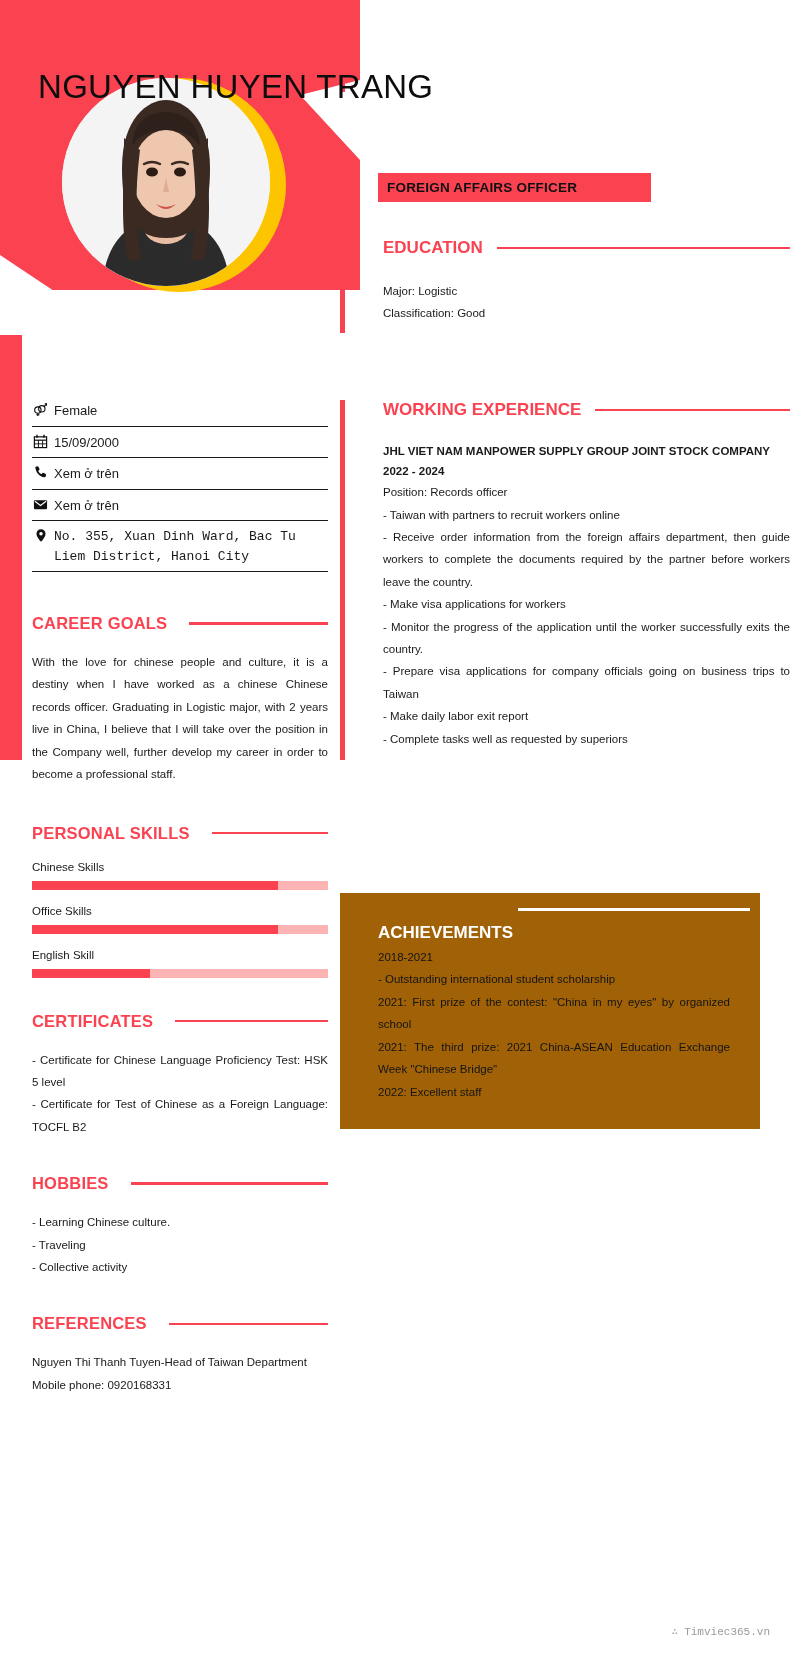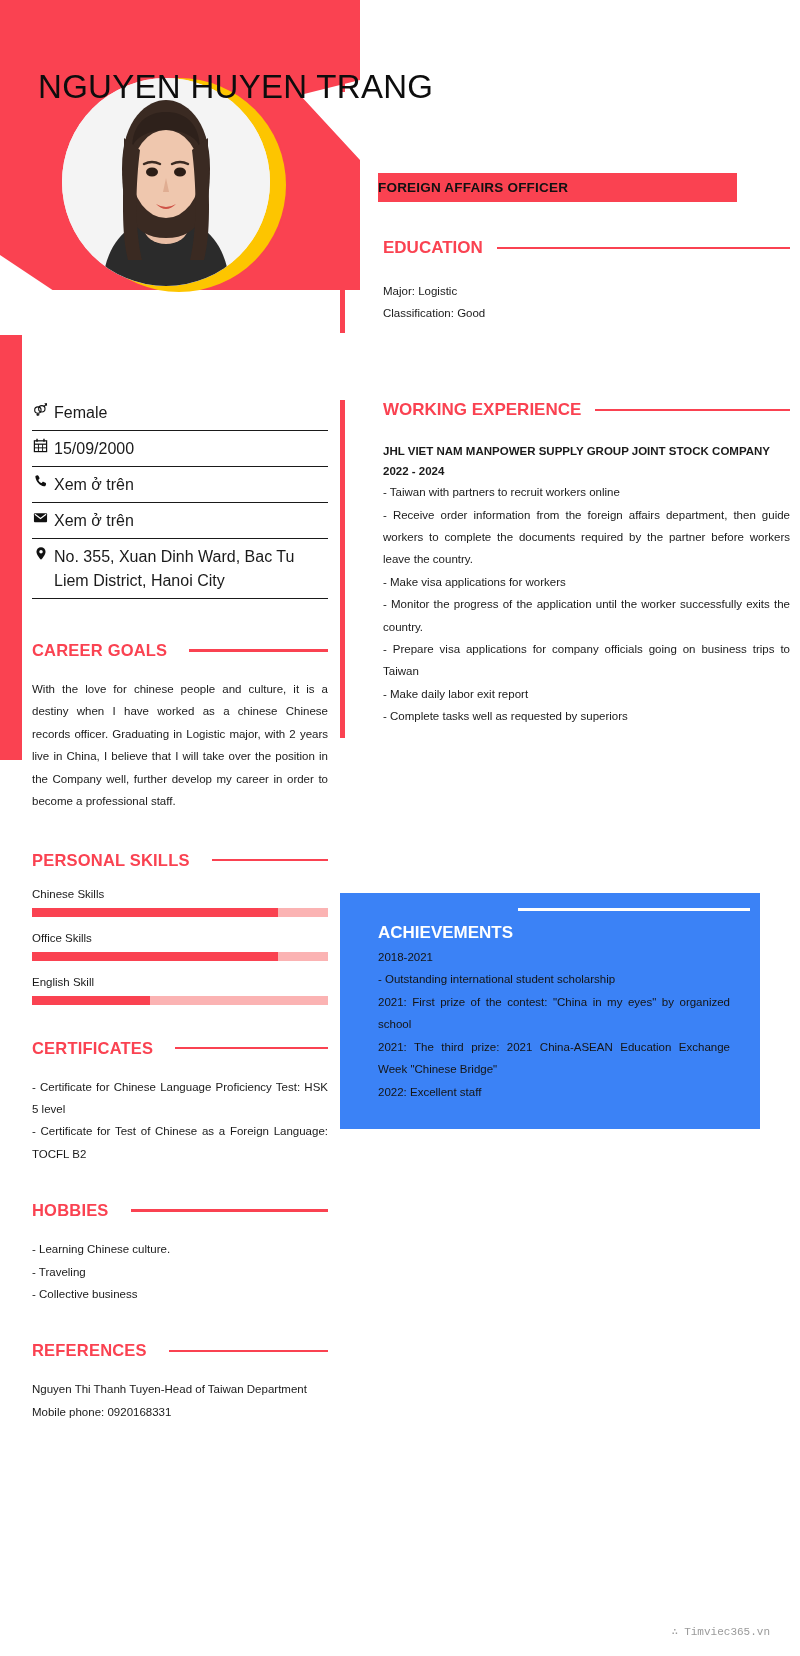--- a/index.html
+++ b/index.html
@@ -75,21 +75,21 @@
     position: absolute;
     left: 32px; top: 395px;
     width: 296px;
   }
   .contact-row {
     display: flex;
     align-items: flex-start;
     gap: 5px;
     border-bottom: 1.5px solid #1a1a1a;
     padding: 6px 0 5px 0;
-    font-size: 16px;
+    font-size: 13px;
     color: #1a1a1a;
     line-height: 1.5;
   }
   .contact-row:first-child { border-top: none; }
   .contact-icon {
     flex: 0 0 auto;
     width: 17px;
     display: flex;
     justify-content: center;
     align-items: flex-start;
@@ -158,24 +158,25 @@
   }
   .name-bar-left {
     position: absolute;
     left: 340px; top: 66px;
     width: 5px; height: 26px;
     background: #fa4251;
   }
   .job-title-band {
     position: absolute;
     left: 378px; top: 173px;
-    width: 359px; height: 29px;
+    width: 273px; height: 29px;
     background: #fa4251;
     display: flex;
     align-items: center;
+    padding-left: 9px;
   }
   .job-title-band span {
     font-size: 13.5px;
     font-weight: bold;
     color: #111111;
     letter-spacing: .2px;
   }
 
   .r-sec {
     position: absolute;
@@ -213,21 +214,21 @@
     color: #1a1a1a;
     text-align: justify;
   }
   .cn { font-family: "DejaVu Sans", sans-serif; font-weight: bold; }
 
   
   .ach-block {
     position: absolute;
     left: 340px; top: 893px;
     width: 420px;
-    background: #3b82f6;
+    background: #a16207;
     padding: 30px 30px 26px 38px;
   }
   .ach-rule {
     position: absolute;
     left: 178px; top: 15px;
     width: 232px; height: 3px;
     background: #ffffff;
   }
   .ach-title {
     color: #ffffff;
@@ -301,20 +302,21 @@
     <div class="r-line">Classification: Good</div>
   </div>
 
   <div class="r-sec" style="top:400px;padding-bottom:10px;">
     <div class="r-sec-head">
       <div class="t">WORKING EXPERIENCE</div>
       <div class="rule"></div>
     </div>
     <div class="r-line bold" style="line-height:1.65;">JHL VIET NAM MANPOWER SUPPLY GROUP JOINT STOCK COMPANY</div>
     <div class="r-line bold" style="line-height:1.75;">2022 - 2024</div>
+    <div class="r-line">Position: Records officer</div>
     <div class="r-just">- Taiwan with partners to recruit workers online</div>
     <div class="r-just">- Receive order information from the foreign affairs department, then guide workers to complete the documents required by the partner before workers leave the country.</div>
     <div class="r-just">- Make visa applications for workers</div>
     <div class="r-just">- Monitor the progress of the application until the worker successfully exits the country.</div>
     <div class="r-just">- Prepare visa applications for company officials going on business trips to Taiwan</div>
     <div class="r-just">- Make daily labor exit report</div>
     <div class="r-just">- Complete tasks well as requested by superiors</div>
   </div>
 
   <div class="ach-block">
@@ -367,21 +369,21 @@
       </div>
       <div class="contact-row">
         <span class="contact-icon">
           <svg width="15" height="15" viewBox="0 0 16 16">
               <rect x="1" y="3.5" width="14" height="9.5" rx="1" fill="#111"></rect>
               <path d="M2 4.6 L8 9.1 L14 4.6" fill="none" stroke="#fff" stroke-width="1.2"></path>
             </svg>
         </span>
         <span class="contact-text">Xem ở trên</span>
       </div>
-      <div class="contact-row" style="border-bottom:1.5px solid #1a1a1a;">
+      <div class="contact-row" style="border-bottom:1.5px solid #1a1a1a;font-family:Liberation Mono, monospace;">
         <span class="contact-icon">
           <svg width="14" height="15" viewBox="0 0 16 16">
               <path d="M8 .8c-2.9 0-5.2 2.3-5.2 5.2 0 3.9 5.2 9.2 5.2 9.2s5.2-5.3 5.2-9.2C13.2 3.1 10.9.8 8 .8z" fill="#111"></path>
               <circle cx="8" cy="5.9" r="2" fill="#fff"></circle>
             </svg>
         </span>
         <span class="contact-text">No. 355, Xuan Dinh Ward, Bac Tu Liem District, Hanoi City</span>
       </div>
     </div>
 
@@ -421,21 +423,21 @@
     </div>
     <div class="body-text">- Certificate for Chinese Language Proficiency Test: HSK 5 level</div>
     <div class="body-text">- Certificate for Test of Chinese as a Foreign Language: TOCFL B2</div>
 
     <div class="sec-head" style="margin-top:36px;">
       <div class="sec-title">HOBBIES</div>
       <div class="sec-rule"></div>
     </div>
     <div class="body-line">- Learning Chinese culture.</div>
     <div class="body-line">- Traveling</div>
-    <div class="body-line">- Collective business</div>
+    <div class="body-line">- Collective activity</div>
 
     <div class="sec-head" style="margin-top:36px;">
       <div class="sec-title">REFERENCES</div>
       <div class="sec-rule"></div>
     </div>
     <div class="body-text">Nguyen Thi Thanh Tuyen-Head of Taiwan Department</div>
     <div class="body-line">Mobile phone: 0920168331</div>
   </div>
 
   <div class="footer">

